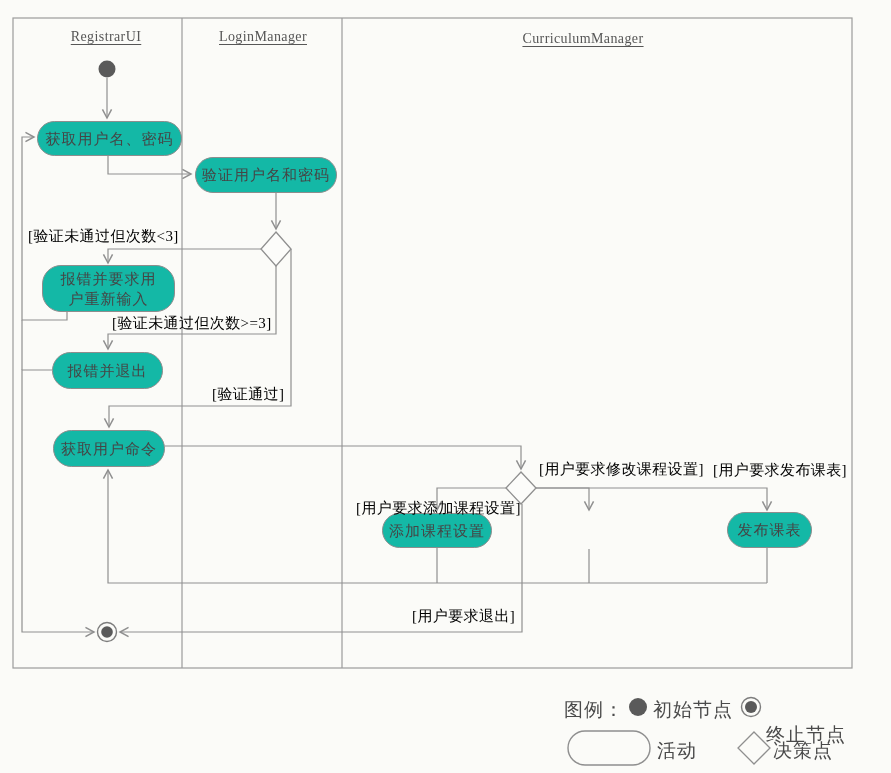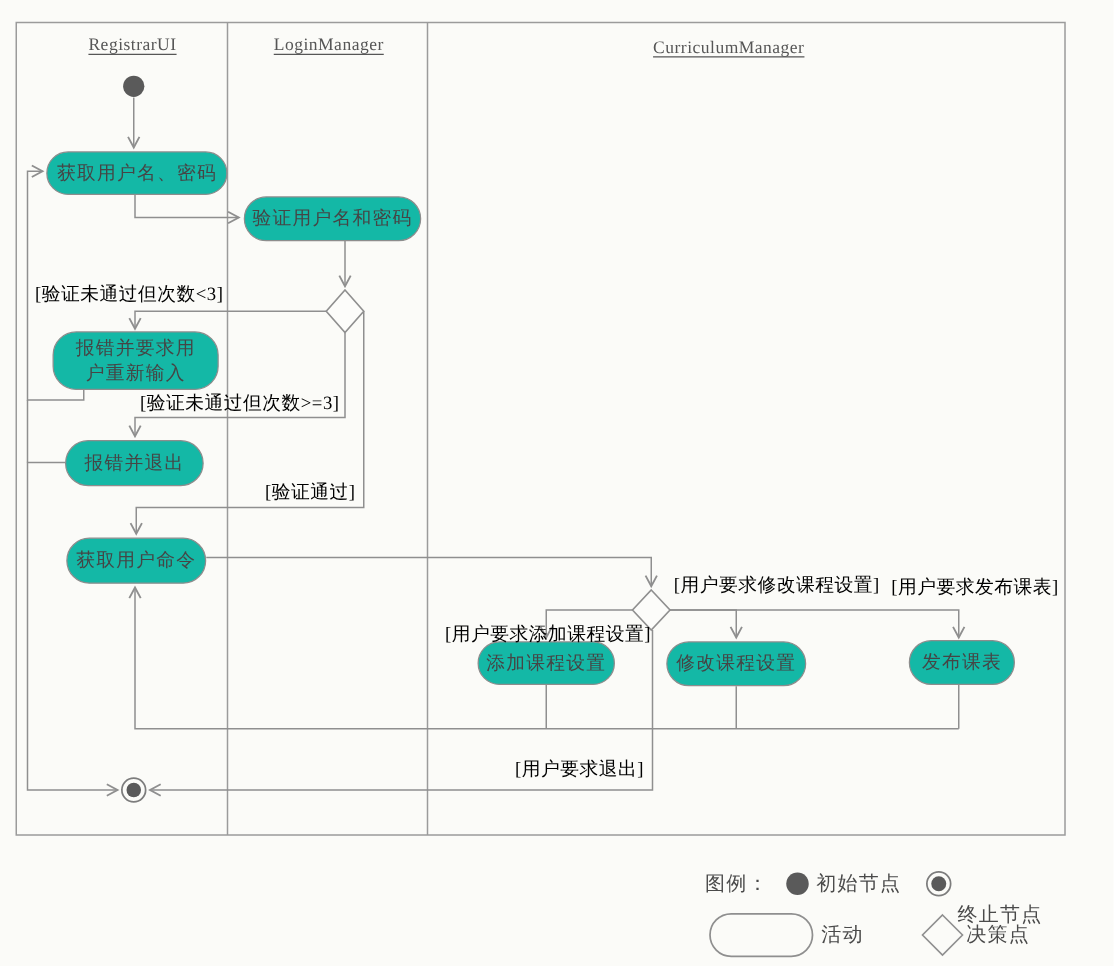--- a/index.html
+++ b/index.html
@@ -21,21 +21,21 @@
     border:1.5px solid #8d8d8d; border-radius:19px;
     background:#14b8a6; color:#454545;
     display:flex; flex-direction:column; align-items:center; justify-content:center;
     font-size:15px; letter-spacing:1px; line-height:20px; white-space:nowrap;
   }
   .guard {
     position:absolute; font-size:15px; letter-spacing:0.4px;
     color:#000000; white-space:nowrap; line-height:17px;
   }
   .legend-label {
-    position:absolute; font-size:16px; letter-spacing:1px;
+    position:absolute; font-size:19px; letter-spacing:1px;
     color:#4a4a4a; white-space:nowrap;
   }
   svg .edge { stroke:#8f8f8f; stroke-width:1.2; fill:none; }
   svg .frame { stroke:#9b9b9b; stroke-width:1.2; fill:none; }
   svg .shape { stroke:#8f8f8f; stroke-width:1.3; fill:#fcfcfa; }
 </style>
 </head>
 <body>
 
 <div class="stage">
@@ -89,21 +89,20 @@
 
   <div class="activity" style="left:37px; top:121px; width:145px; height:35px;">获取用户名、密码</div>
   <div class="activity" style="left:195px; top:157px; width:142px; height:36px;">验证用户名和密码</div>
   <div class="activity" style="left:42px; top:265px; width:133px; height:47px;">
     <span>报错并要求用</span>
     <span>户重新输入</span>
   </div>
   <div class="activity" style="left:53px; top:430px; width:112px; height:37px;">获取用户命令</div>
   <div class="activity" style="left:52px; top:352px; width:111px; height:37px;">报错并退出</div>
   <div class="activity" style="left:382px; top:513px; width:110px; height:35px;">添加课程设置</div>
-  <div class="activity" style="left:533px; top:513px; width:112px; height:36px;">修改课程设置</div>
   <div class="activity" style="left:727px; top:512px; width:85px; height:36px;">发布课表</div>
 
   <div class="guard" style="left:28px; top:228px;">[验证未通过但次数&lt;3]</div>
   <div class="guard" style="left:112px; top:315px;">[验证未通过但次数&gt;=3]</div>
   <div class="guard" style="left:212px; top:386px;">[验证通过]</div>
   <div class="guard" style="left:356px; top:462px;margin-top:38px;">[用户要求添加课程设置]</div>
   <div class="guard" style="left:539px; top:461px;">[用户要求修改课程设置]</div>
   <div class="guard" style="left:713px; top:462px;">[用户要求发布课表]</div>
   <div class="guard" style="left:412px; top:608px;">[用户要求退出]</div>
 

